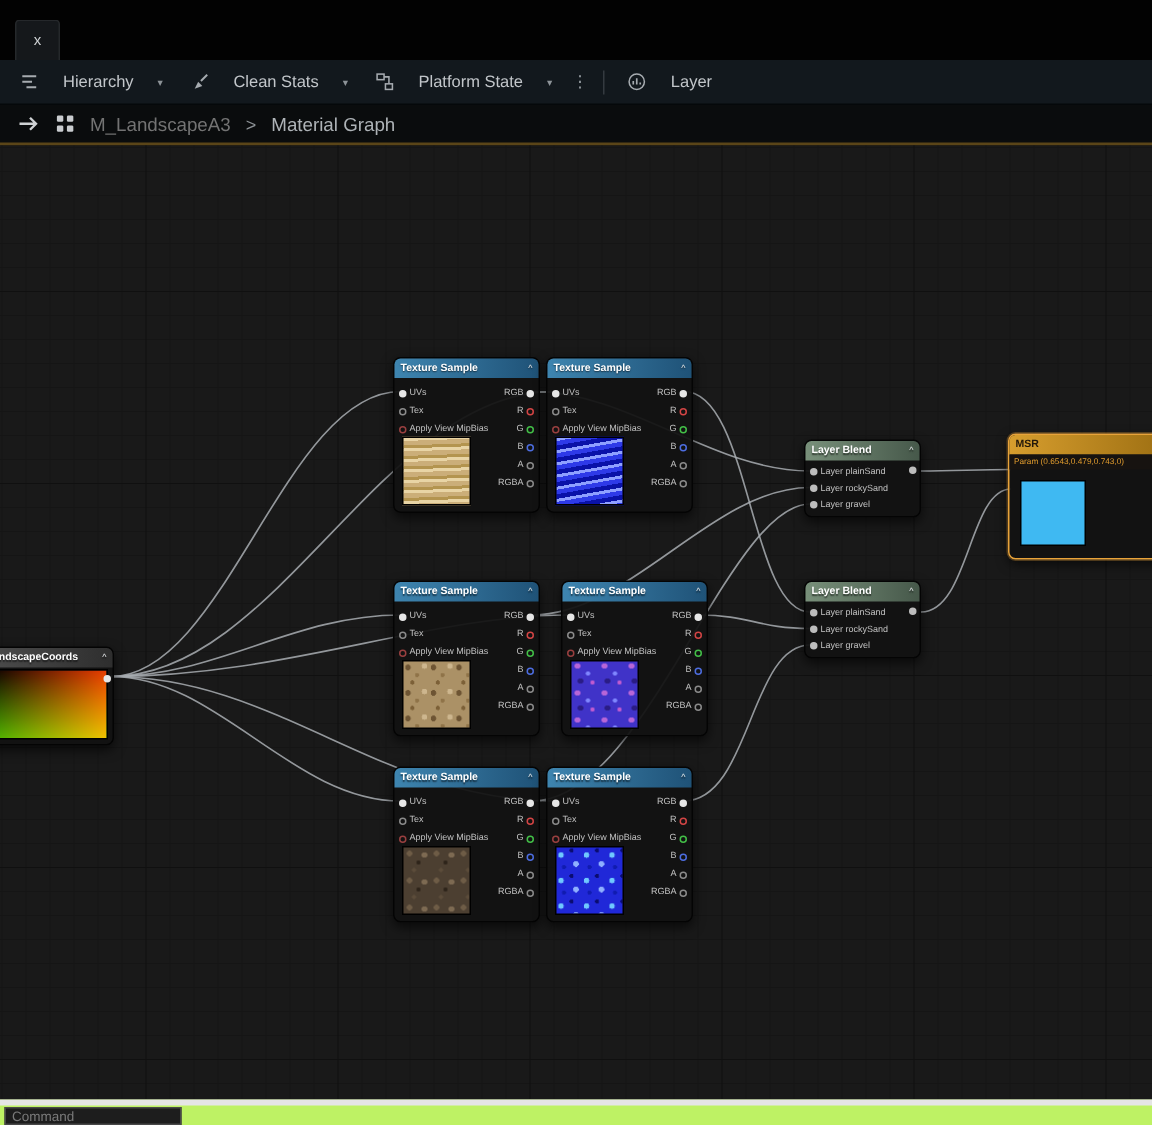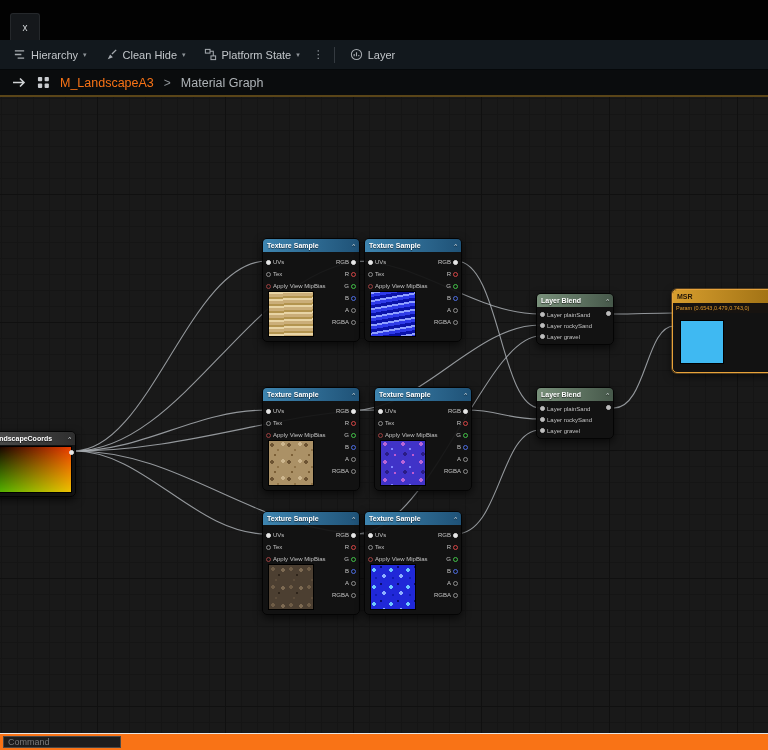--- a/index.html
+++ b/index.html
@@ -9,31 +9,31 @@
 
   
   .tabbar { position:absolute; left:0; top:0; width:768px; height:40px; background:#020202; }
   .tab { position:absolute; left:10px; top:13px; width:30px; height:27px; background:#15181b;
          border:1px solid #25282b; border-bottom:none; border-radius:3px 3px 0 0;
          color:#cfd2d4; font-size:10px; display:flex; align-items:center; justify-content:center; }
 
   
   .toolbar { position:absolute; left:0; top:40px; width:768px; height:30px; background:#12181d;
              border-bottom:1px solid #05080a; display:flex; align-items:center; padding:0 4px; }
-  .tbtn { display:flex; align-items:center; gap:5px; padding:0 9px; height:30px;
+  .tbtn { display:flex; align-items:center; gap:16px; padding:0 9px; height:30px;
           color:#c2c6ca; font-size:11px; white-space:nowrap; cursor:default; }
   .tbtn svg { display:block; }
   .caret { font-size:7px; color:#8d9398; }
   .overflow { color:#9aa0a6; font-size:11px; padding:0 4px; }
   .vsep { width:1px; height:16px; background:#343a40; margin:0 6px; }
 
   
   .crumbbar { position:absolute; left:0; top:70px; width:768px; height:27px; background:#0a0c0d;
               border-bottom:2px solid #5a4518; display:flex; align-items:center; gap:10px; padding:0 12px; }
-  .crumb-asset { color:#f97316; font-size:12.5px; }
+  .crumb-asset { color:#737373; font-size:12.5px; }
   .crumb-sep { color:#8d9296; font-size:12px; }
   .crumb-page { color:#aeb3b7; font-size:12.5px; }
 
   
   .graph { position:absolute; left:0; top:97px; width:768px; height:636px; overflow:hidden;
            background-color:#191919;
            background-image:
              linear-gradient(#101010 1px, transparent 1px),
              linear-gradient(90deg,#101010 1px, transparent 1px),
              linear-gradient(#151515 1px, transparent 1px),
@@ -113,22 +113,22 @@
   .lc-outpin { position:absolute; right:1px; top:18px; }
 
   .msr { left:672px; top:192px; width:120px; height:84px; border:1px solid #e8a33a;
          box-shadow:0 0 0 1px rgba(232,163,58,.3), 0 3px 8px rgba(0,0,0,.65); }
   .msr-param { height:10px; background:#171310; color:#e09b2d; font-size:5.5px; line-height:10px;
                padding:0 3px; white-space:nowrap; overflow:hidden; }
   .msr-preview { position:absolute; left:7px; top:30px; width:44px; height:44px;
                  background:#3fb9f2; border:1px solid #000; }
 
   
-  .cmdbar { position:absolute; left:0; top:733px; width:768px; height:17px; background:#f97316;
-            border-top:1px solid #e5e5e5; display:flex; align-items:center; padding:0 3px; }
+  .cmdbar { position:absolute; left:0; top:733px; width:768px; height:17px; background:#bef264;
+            border-top:4px solid #e5e5e5; display:flex; align-items:center; padding:0 3px; }
   .cmd-input { width:118px; height:12px; background:#1d1d1d; border:1px solid #484848;
                color:#bbb; font-size:9px; padding:0 4px; font-family:"Liberation Sans",sans-serif; }
   .cmd-input::placeholder { color:#7a7a7a; }
 </style>
 </head>
 <body>
 
 <div class="app">
 
   <div class="tabbar">
@@ -143,21 +143,21 @@
           <path d="M2 3h10M2 7h7M5 11h7" stroke="#a6abb0" stroke-width="1.4" fill="none"></path>
         </svg>
       <span>Hierarchy</span>
       <span class="caret">▾</span>
     </div>
     <div class="tbtn">
       <svg width="13" height="13" viewBox="0 0 14 14">
           <path d="M12 2L7.5 6.5" stroke="#a6abb0" stroke-width="1.4"></path>
           <path d="M3 12l2.5-5 3 3z" fill="#a6abb0"></path>
         </svg>
-      <span>Clean Hide</span>
+      <span>Clean Stats</span>
       <span class="caret">▾</span>
     </div>
     <div class="tbtn">
       <svg width="13" height="13" viewBox="0 0 14 14">
           <rect x="1.5" y="1.5" width="5" height="4" stroke="#a6abb0" fill="none" stroke-width="1.1"></rect>
           <rect x="7.5" y="8.5" width="5" height="4" stroke="#a6abb0" fill="none" stroke-width="1.1"></rect>
           <path d="M6.5 3.5H10v5" stroke="#a6abb0" fill="none" stroke-width="1.1"></path>
         </svg>
       <span>Platform State</span>
       <span class="caret">▾</span>

